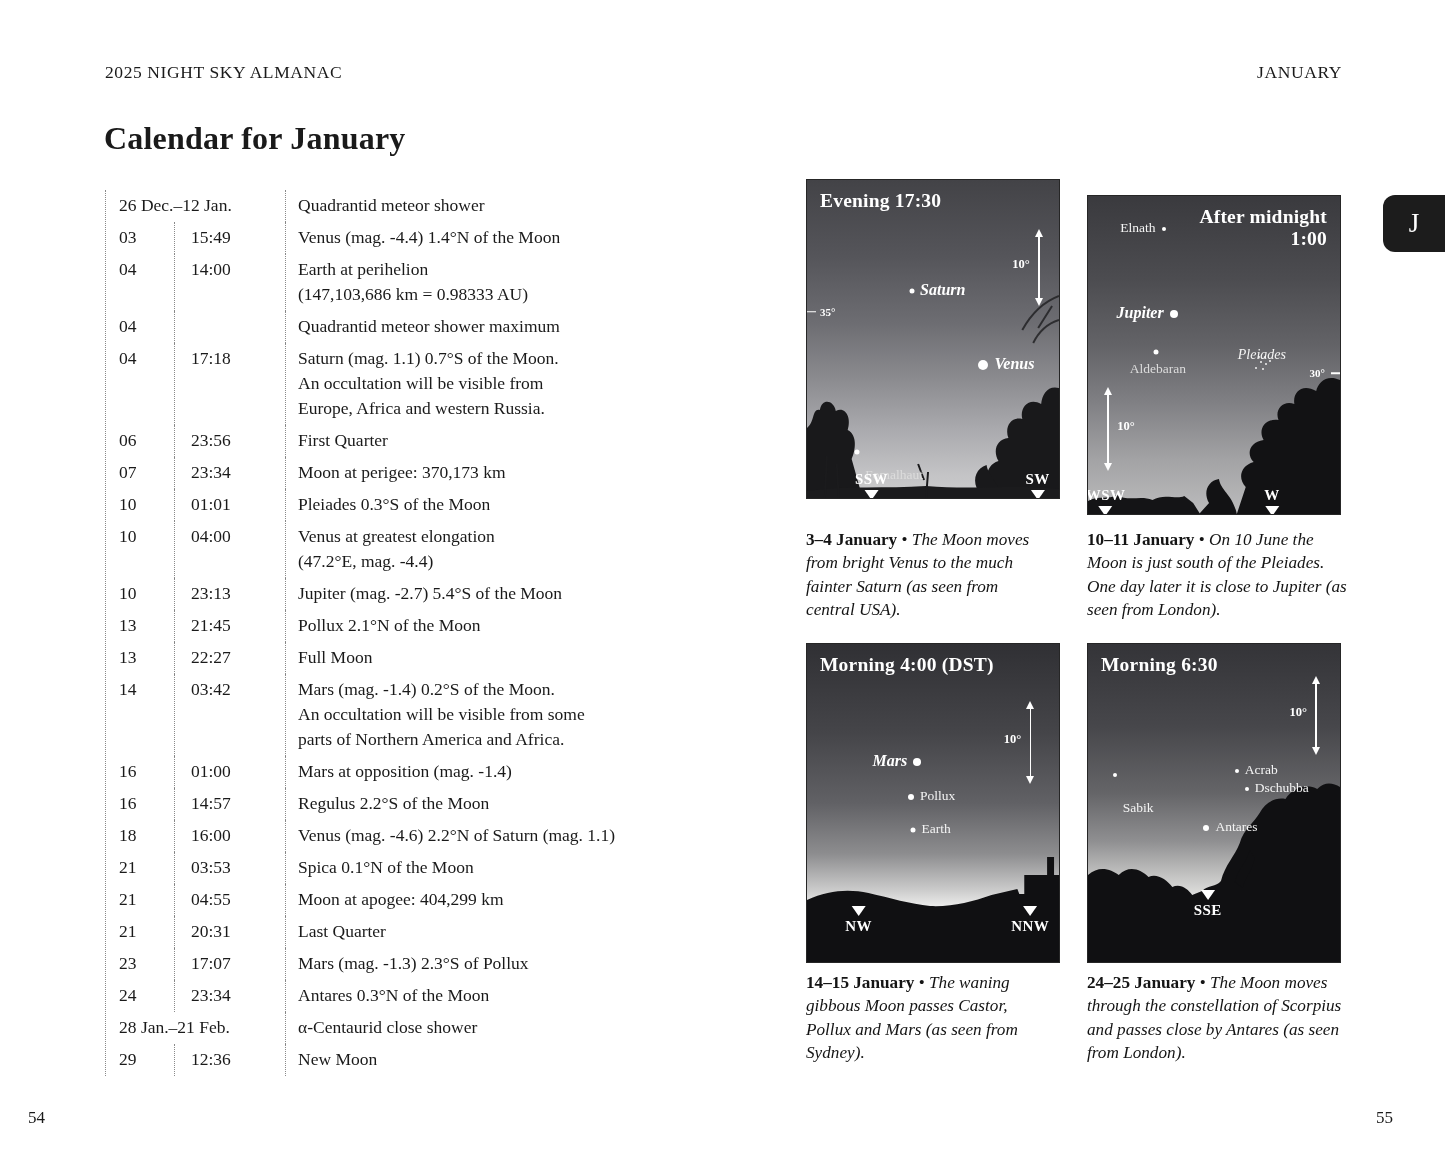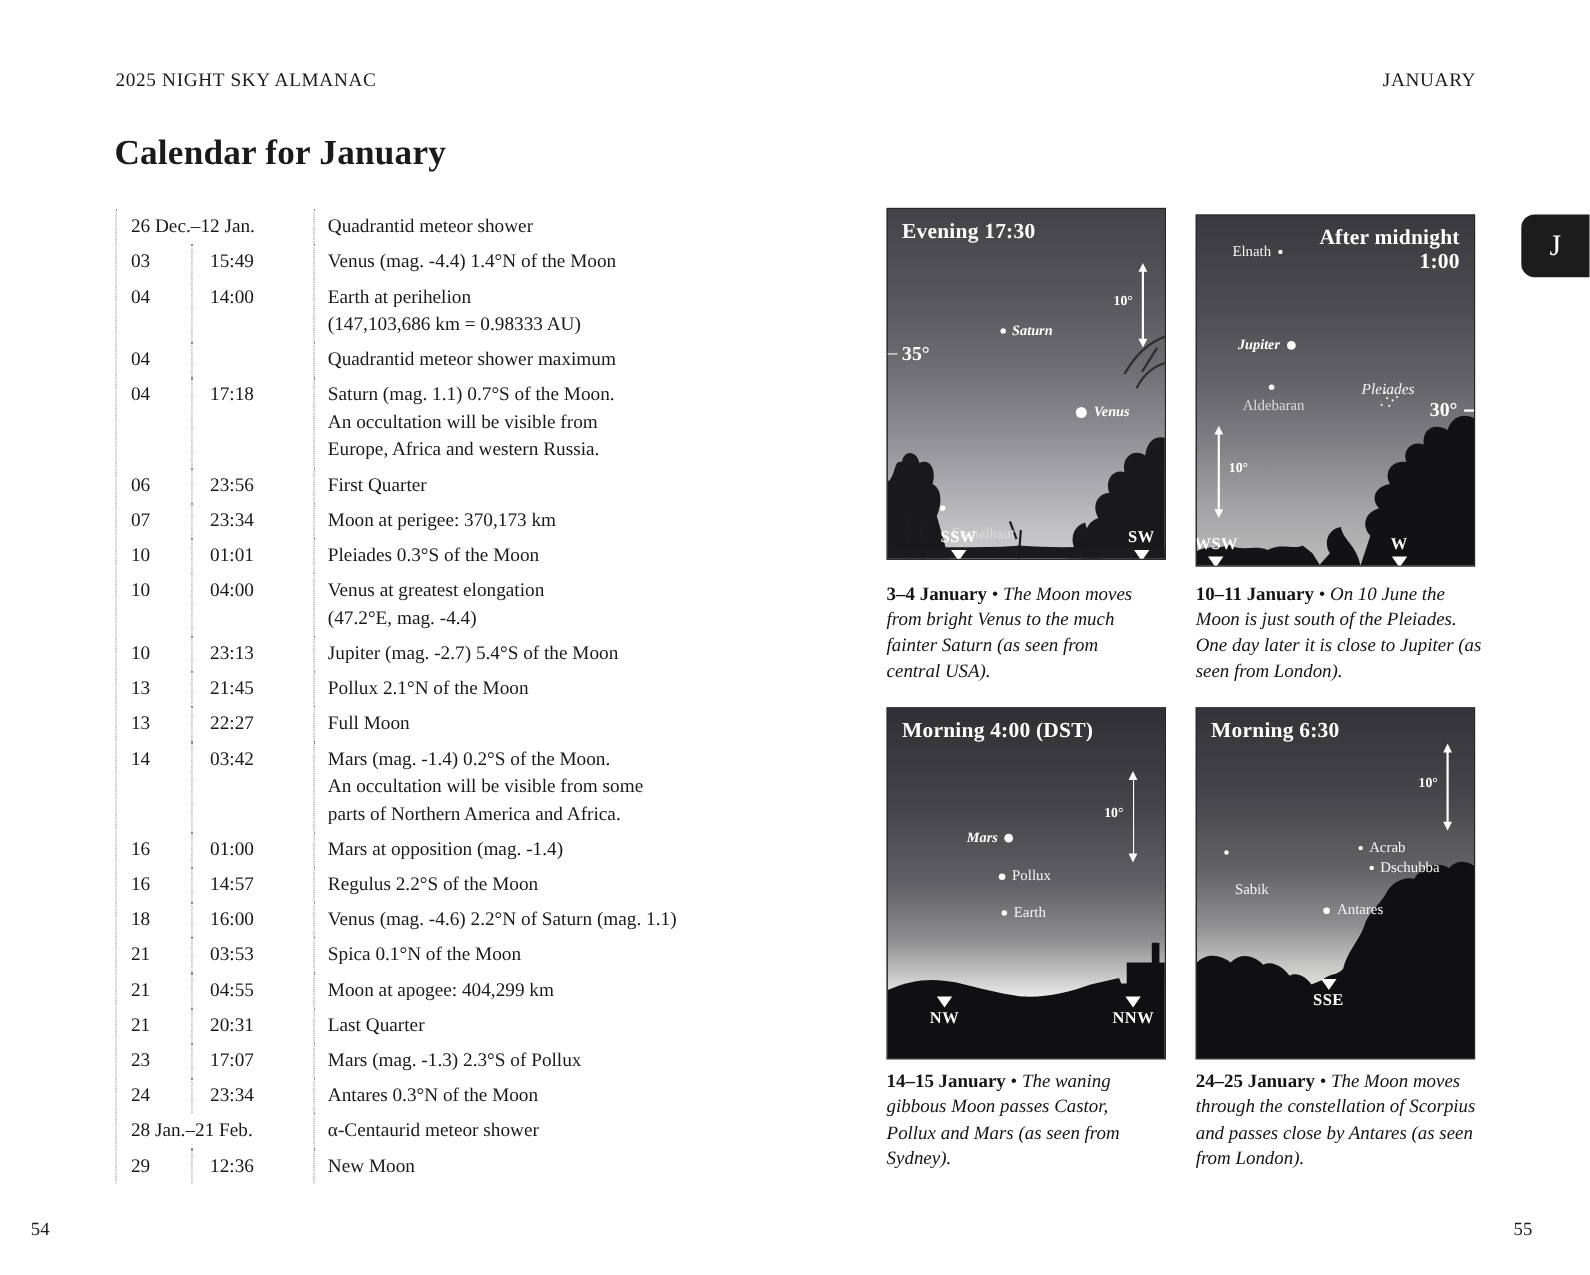--- a/index.html
+++ b/index.html
@@ -25,42 +25,42 @@
   #cal-table{left:105px;top:190px;width:592px;border-left:1px dotted #8a8a8a;}
   .cal-row{display:flex;align-items:stretch;}
   .cal-row > div{font-size:17.5px;line-height:25px;padding-top:3px;padding-bottom:4px;}
   .c-date{width:55px;padding-left:13px;flex:none;}
   .c-date.span{width:166px;}
   .c-time{width:94px;padding-left:16px;border-left:1px dotted #8a8a8a;flex:none;}
   .c-desc{flex:1;padding-left:12px;border-left:1px dotted #8a8a8a;white-space:pre-line;}
 
   
   .panel{position:absolute;width:252px;height:318px;border:1px solid #262626;overflow:hidden;background:#444;}
-  #panel-0{left:806px;top:189px;}
+  #panel-0{left:806px;top:179px;}
   #panel-1{left:1087px;top:195px;}
   #panel-2{left:806px;top:643px;}
   #panel-3{left:1087px;top:643px;}
   .sky{position:absolute;inset:0;}
   .sky0{background:linear-gradient(#434347,#55555a 24%,#6d6d72 45%,#8a8a8e 62%,#a9a9ad 78%,#c4c4c6 93%,#cccccd 100%);}
   .sky1{background:linear-gradient(#3a3a3e,#4c4c50 26%,#636367 47%,#808084 65%,#a3a3a5 83%,#bcbcbd 100%);}
   .sky2{background:linear-gradient(#303034,#454549 28%,#616165 50%,#8d8d8f 66%,#c9c9c9 77%,#efefee 83%,#f2f2f0 100%);}
   .sky3{background:linear-gradient(#343438,#47474b 26%,#656568 47%,#8f8f91 62%,#c4c4c3 73%,#ececea 82%,#f0f0ee 100%);}
   .sil{position:absolute;inset:0;width:100%;height:100%;z-index:1;}
   .objects{position:absolute;inset:0;z-index:2;}
   .ptitle{position:absolute;top:10px;z-index:3;color:#fff;font-weight:bold;font-size:19.5px;letter-spacing:.2px;}
   .ptitle.left{left:13px;}
   .ptitle.right{right:13px;text-align:right;}
   .ptitle .sub{display:block;}
 
   .obj{position:absolute;width:0;height:0;}
   .dot{position:absolute;left:0;top:0;transform:translate(-50%,-50%);background:#fff;border-radius:50%;}
   .olabel{position:absolute;top:0;transform:translateY(-54%);white-space:nowrap;
           font-size:13.5px;color:#f4f4f4;}
   .olabel.below{top:9px;left:0;transform:translateX(-46%);}
-  .olabel.planet{font-weight:bold;font-style:italic;font-size:13px;color:#fff;}
+  .olabel.planet{font-weight:bold;font-style:italic;font-size:16px;color:#fff;}
   .olabel.star-dim{color:#dcdcdc;}
   .olabel.italic{font-style:italic;}
   .obj.label .olabel{left:0;transform:translate(-50%,-50%);font-size:14px;}
 
   .moon{position:absolute;left:0;top:0;transform:translate(-50%,-50%);border-radius:50%;overflow:hidden;
         box-shadow:0 0 5px rgba(255,255,255,.25);}
   .moon i{position:absolute;inset:0;border-radius:50%;background:#fff;display:block;}
   .moon.full{background:#fff;}
   .moon.gibbous{background:#8f8f92;}
   .moon.gibbous i{transform:translate(10%,8%);}
@@ -70,21 +70,21 @@
   .moon.crescent-left i{transform:translate(-40%,8%);}
 
   .scale .line{position:absolute;left:-0.75px;top:7px;bottom:7px;width:1.5px;background:#fff;}
   .tri{width:0;height:0;display:block;}
   .scale .tri{position:absolute;left:-4px;border-left:4px solid transparent;border-right:4px solid transparent;}
   .scale .tri.up{top:0;border-bottom:8px solid #fff;}
   .scale .tri.down{bottom:0;border-top:8px solid #fff;}
   .slabel{position:absolute;top:46%;transform:translateY(-50%);font-weight:bold;font-size:12.5px;color:#fff;white-space:nowrap;}
 
   .tickline{position:absolute;top:0;transform:translateY(-50%);height:1.5px;background:#fff;width:13px;}
-  .ticklabel{position:absolute;top:0;transform:translateY(-50%);font-weight:bold;font-size:18px;color:#fff;white-space:nowrap;}
+  .ticklabel{position:absolute;top:0;transform:translateY(-50%);font-weight:bold;font-size:11px;color:#fff;white-space:nowrap;}
 
   .obj.dir{width:auto;height:auto;transform:translateX(-50%);display:flex;flex-direction:column;
            align-items:center;gap:2px;color:#fff;font-weight:bold;font-size:15px;letter-spacing:.4px;}
   .dir .tri{border-left:7px solid transparent;border-right:7px solid transparent;border-top:10px solid #fff;}
 
   .cluster-dot{position:absolute;background:#fff;border-radius:50%;width:2.5px;height:2.5px;opacity:.9;}
 
   
   .caption{position:absolute;font-size:17.2px;line-height:23.4px;color:#141414;}
   .caption b{font-weight:bold;}
@@ -207,21 +207,21 @@
       <div class="c-time">17:07</div>
       <div class="c-desc">Mars (mag. -1.3) 2.3°S of Pollux</div>
     </div>
     <div class="cal-row">
       <div class="c-date">24</div>
       <div class="c-time">23:34</div>
       <div class="c-desc">Antares 0.3°N of the Moon</div>
     </div>
     <div class="cal-row">
       <div class="c-date span">28 Jan.–21 Feb.</div>
-      <div class="c-desc">α-Centaurid meteor shower</div>
+      <div class="c-desc">α-Centaurid close shower</div>
     </div>
     <div class="cal-row">
       <div class="c-date">29</div>
       <div class="c-time">12:36</div>
       <div class="c-desc">New Moon</div>
     </div>
   </div>
 
 <div class="panel" id="panel-0">
   <div class="sky sky0"></div>

